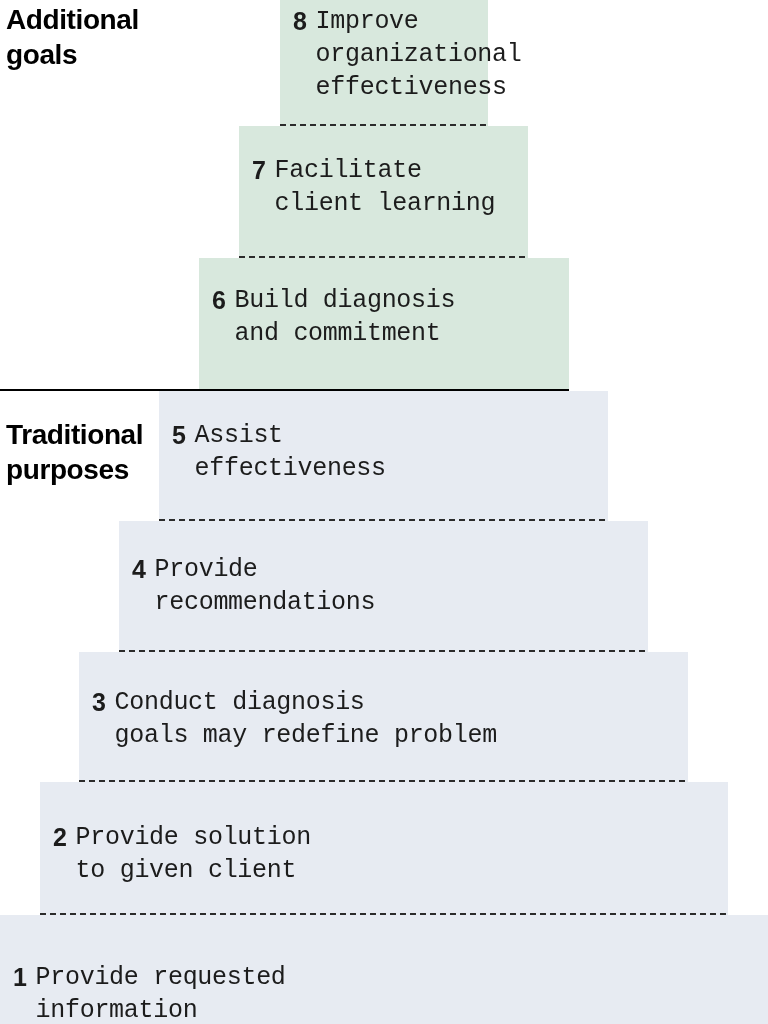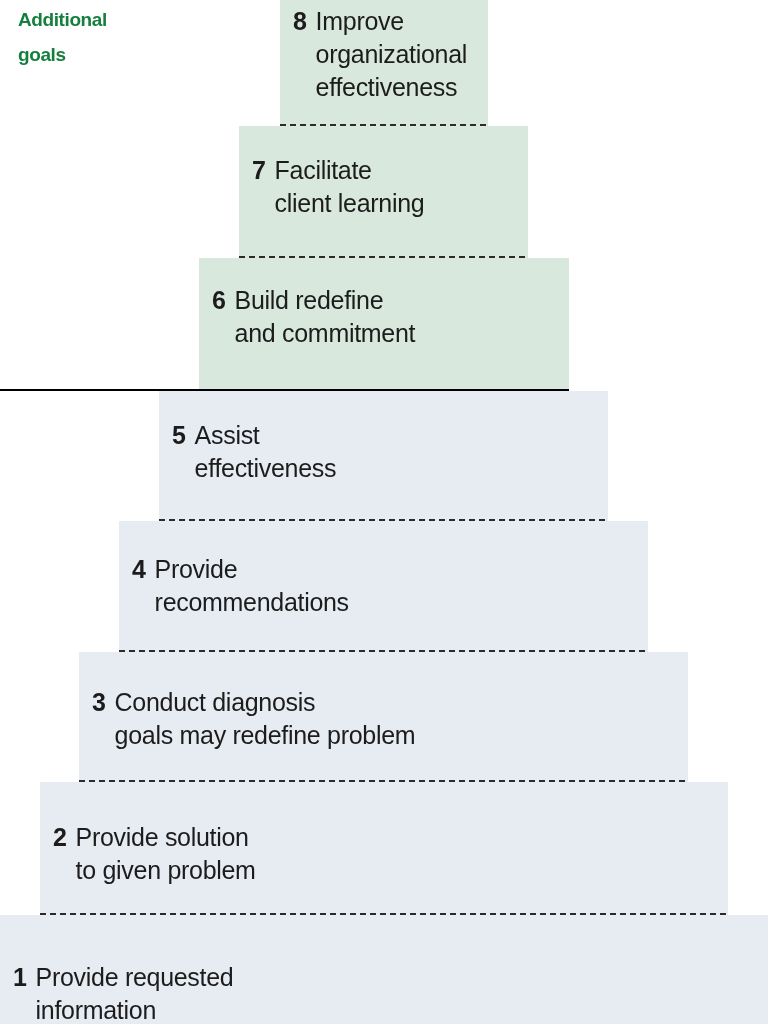--- a/index.html
+++ b/index.html
@@ -11,27 +11,27 @@
     position: relative;
     width: 768px;
     height: 1024px;
     background: #ffffff;
     overflow: hidden;
     font-family: "Liberation Sans", sans-serif;
     color: #1c1c1c;
   }
   .side-label {
     position: absolute;
-    left: 18px;
-    font-size: 19px;
+    left: 6px;
+    font-size: 28px;
     line-height: 35px;
     font-weight: 700;
     letter-spacing: -0.4px;
     white-space: pre-line;
-    color: #15803d;
+    color: #000000;
   }
   .side-label.add  { top: 2px; }
   .side-label.trad { top: 417px; }
 
   .block {
     position: absolute;
     box-sizing: border-box;
     padding: 0 4px 0 13px;
     font-size: 25px;
     line-height: 33px;
@@ -39,20 +39,21 @@
   }
   .block .row { display: flex; align-items: flex-start; }
   .block .num {
     font-weight: 700;
     margin-right: 9px;
     flex: 0 0 auto;
   }
   .block .txt {
     white-space: pre-line;
     flex: 1 1 auto;
+    font-family: Liberation Mono, monospace;
   }
   .green { background: #d8e8dd; }
   .blue  { background: #e7ebf2; }
 
   .dashed::after {
     content: "";
     position: absolute;
     left: 0; right: 0; bottom: 0;
     height: 2px;
     background: repeating-linear-gradient(to right, #2b2b2b 0 6px, transparent 6px 10px);
@@ -75,20 +76,22 @@
   }
 </style>
 </head>
 <body>
 
 <div class="stage">
 
   <div class="side-label add">Additional
 goals</div>
 
+  <div class="side-label trad">Traditional
+purposes</div>
 
   <div class="block green l8 dashed">
     <div class="row">
       <span class="num">8</span>
       <span class="txt">Improve
 organizational
 effectiveness</span>
     </div>
   </div>
 
@@ -96,21 +99,21 @@
     <div class="row">
       <span class="num">7</span>
       <span class="txt">Facilitate
 client learning</span>
     </div>
   </div>
 
   <div class="block green l6">
     <div class="row">
       <span class="num">6</span>
-      <span class="txt">Build redefine
+      <span class="txt">Build diagnosis
 and commitment</span>
     </div>
   </div>
 
   <div class="divider"></div>
 
   <div class="block blue l5 dashed">
     <div class="row">
       <span class="num">5</span>
       <span class="txt">Assist
@@ -131,21 +134,21 @@
       <span class="num">3</span>
       <span class="txt">Conduct diagnosis
 goals may redefine problem</span>
     </div>
   </div>
 
   <div class="block blue l2 dashed">
     <div class="row">
       <span class="num">2</span>
       <span class="txt">Provide solution
-to given problem</span>
+to given client</span>
     </div>
   </div>
 
   <div class="block blue l1">
     <div class="row">
       <span class="num">1</span>
       <span class="txt">Provide requested
 information</span>
     </div>
   </div>

